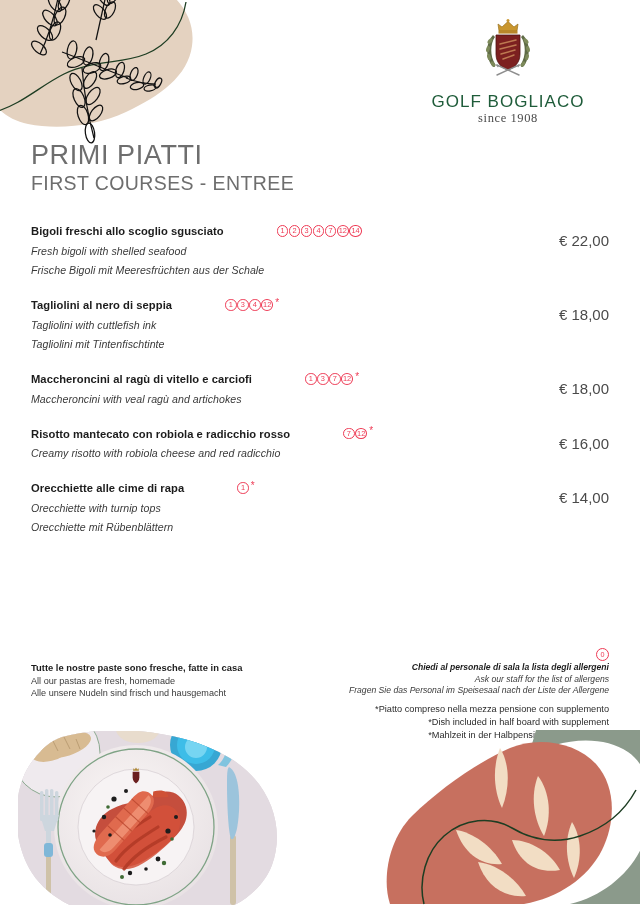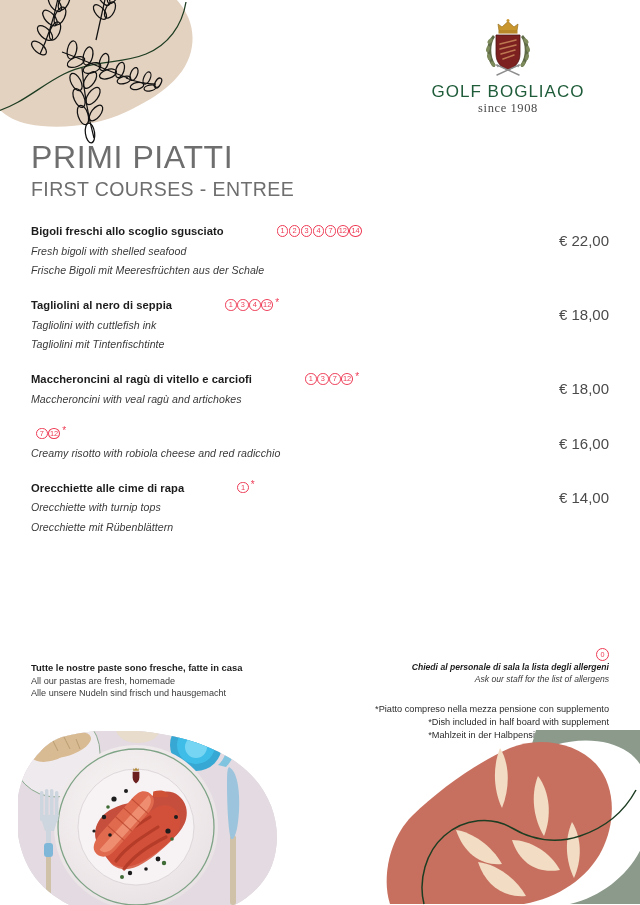--- a/index.html
+++ b/index.html
@@ -38,39 +38,39 @@
     width: 160px;
     text-align: center;
   }
   #crest { display:block; margin: 0 auto; }
   .logo-word {
     font-family: "Liberation Sans", sans-serif;
     color: #1f5c3a;
     font-size: 17px;
     letter-spacing: 1.0px;
     font-weight: 400;
-    margin-top: 2px;
+    margin-top: 12px;
     white-space: nowrap;
   }
   .logo-since {
     font-family: "Liberation Serif", serif;
     color: #4a4a4a;
     font-size: 12.5px;
     letter-spacing: 0.6px;
     margin-top: -1px;
   }
 
   
   #heading-block {
     position: absolute;
     left: 31px;
     top: 141px;
   }
   #title-it {
-    font-size: 32px;
+    font-size: 27px;
     letter-spacing: 0.6px;
     color: #6e6e6e;
     font-weight: 400;
     line-height: 1.05;
   }
   #title-en {
     font-size: 19.5px;
     letter-spacing: 0.4px;
     color: #6e6e6e;
     font-weight: 400;
@@ -335,20 +335,21 @@
           <span class="alg">7</span>
           <span class="alg">12</span>
           <span class="star">*</span>
         </span>
       </div>
       <div class="item-desc">Maccheroncini with veal ragù and artichokes</div>
       <div class="price">€ 18,00</div>
     </div>
     <div class="menu-item">
       <div class="item-head">
+        <span class="item-name">Risotto mantecato con robiola e radicchio rosso</span>
         <span class="allergens">
           <span class="alg">7</span>
           <span class="alg">12</span>
           <span class="star">*</span>
         </span>
       </div>
       <div class="item-desc">Creamy risotto with robiola cheese and red radicchio</div>
       <div class="price">€ 16,00</div>
     </div>
     <div class="menu-item">
@@ -370,20 +371,21 @@
   <div class="l2">All our pastas are fresh, homemade</div>
   <div class="l3">Alle unsere Nudeln sind frisch und hausgemacht</div>
 </div>
 
 <div id="note-allergen">
   <div id="alg-zero-wrap">
     <span class="alg-zero">0</span>
   </div>
   <div class="l1">Chiedi al personale di sala la lista degli allergeni</div>
   <div class="l2">Ask our staff for the list of allergens</div>
+  <div class="l3">Fragen Sie das Personal im Speisesaal nach der Liste der Allergene</div>
 </div>
 
 <div id="note-supplement">
   <div>*Piatto compreso nella mezza pensione con supplemento</div>
   <div>*Dish included in half board with supplement</div>
   <div>*Mahlzeit in der Halbpension gegen Aufpreis</div>
 </div>
 
 <svg id="photo" viewBox="0 0 272 182">
   <defs>

